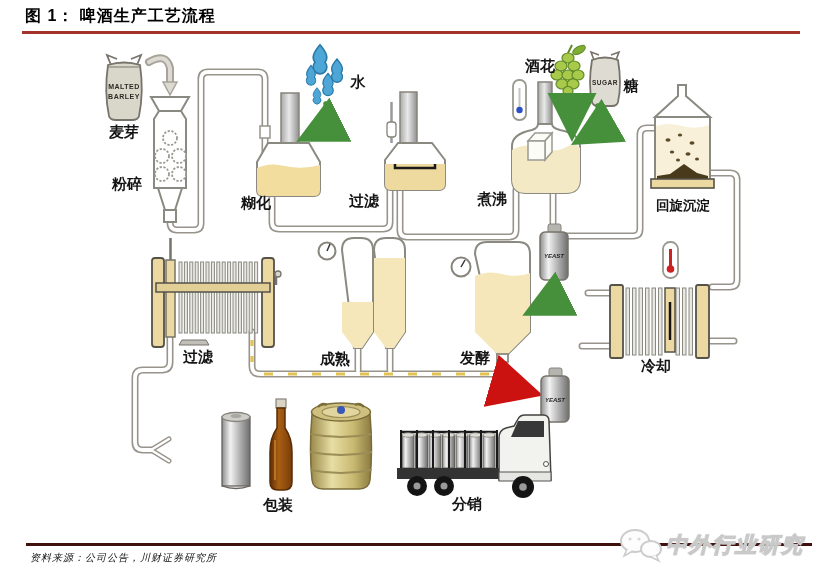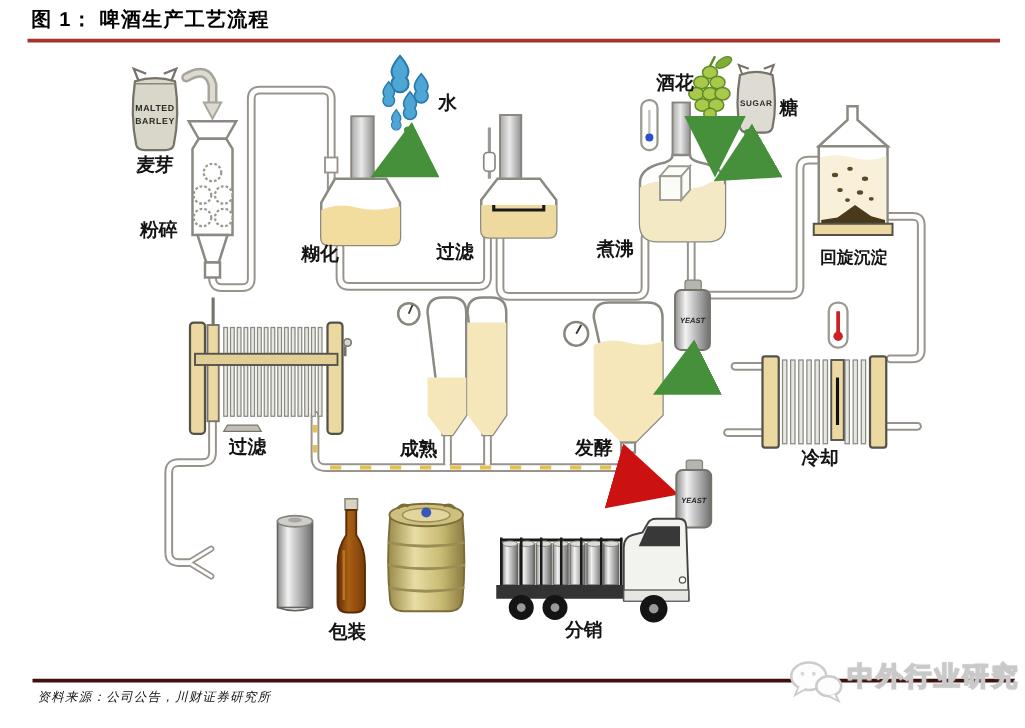--- a/index.html
+++ b/index.html
@@ -5,21 +5,21 @@
   html,body{margin:0;padding:0;background:#fff;}
   .page{position:relative;width:820px;height:582px;background:#fff;overflow:hidden;
         font-family:"Liberation Sans",sans-serif;}
   .fig-title{position:absolute;left:25px;top:6px;font-size:16px;font-weight:bold;color:#000;
              letter-spacing:1px;}
   .rule-top{position:absolute;left:22px;top:31px;width:778px;height:3px;background:#A2342C;}
   .diagram{position:absolute;left:0;top:40px;}
   .rule-bottom{position:absolute;left:26px;top:543px;width:786px;height:3px;background:#40100C;}
   .source-line{position:absolute;left:30px;top:551px;font-family:"Liberation Serif",serif;
                font-style:italic;font-size:10px;color:#111;letter-spacing:1px;}
-  .watermark{position:absolute;right:4px;top:527px;display:flex;align-items:flex-start;gap:3px;z-index:3;}
+  .watermark{position:absolute;right:16px;top:527px;display:flex;align-items:center;gap:3px;z-index:3;font-style:italic;}
   .watermark-text{font-size:21px;font-weight:bold;color:#fff;letter-spacing:2px;
                   -webkit-text-stroke:1.2px #c9c9c9;
                   text-shadow:0 0 1px #c2c2c2,0 0 2px #cfcfcf;}
   
   .pipe{stroke:#98948C;stroke-width:7;fill:none;stroke-linejoin:round;stroke-linecap:round;}
   .pipe-core{stroke:#fff;stroke-width:3.8;fill:none;stroke-linejoin:round;stroke-linecap:round;}
   .pipe-s{stroke:#98948C;stroke-width:5;fill:none;stroke-linecap:round;}
   .pipe-s-core{stroke:#fff;stroke-width:2.4;fill:none;stroke-linecap:round;}
   .vessel{fill:#fff;stroke:#8A8A82;stroke-width:2;}
   .lbl{font:bold 15px "Liberation Sans",sans-serif;fill:#141414;text-anchor:middle;}

